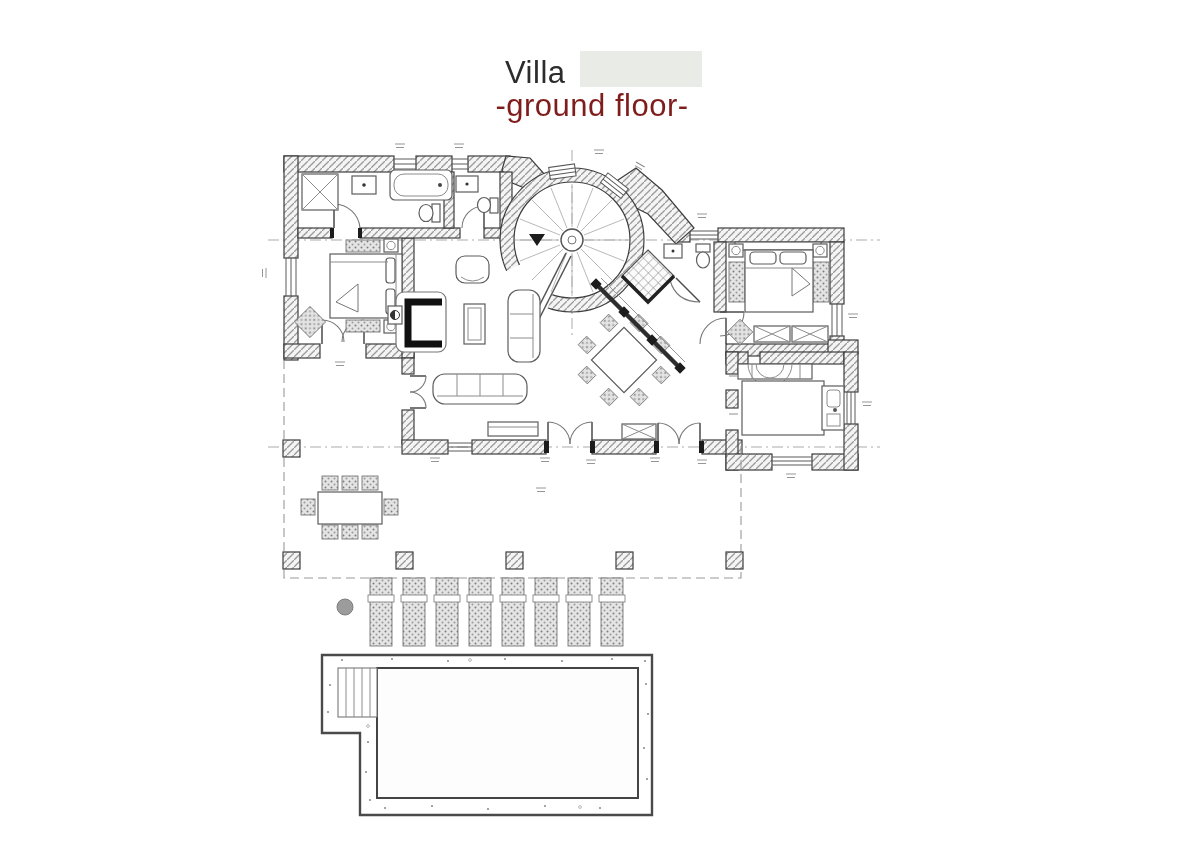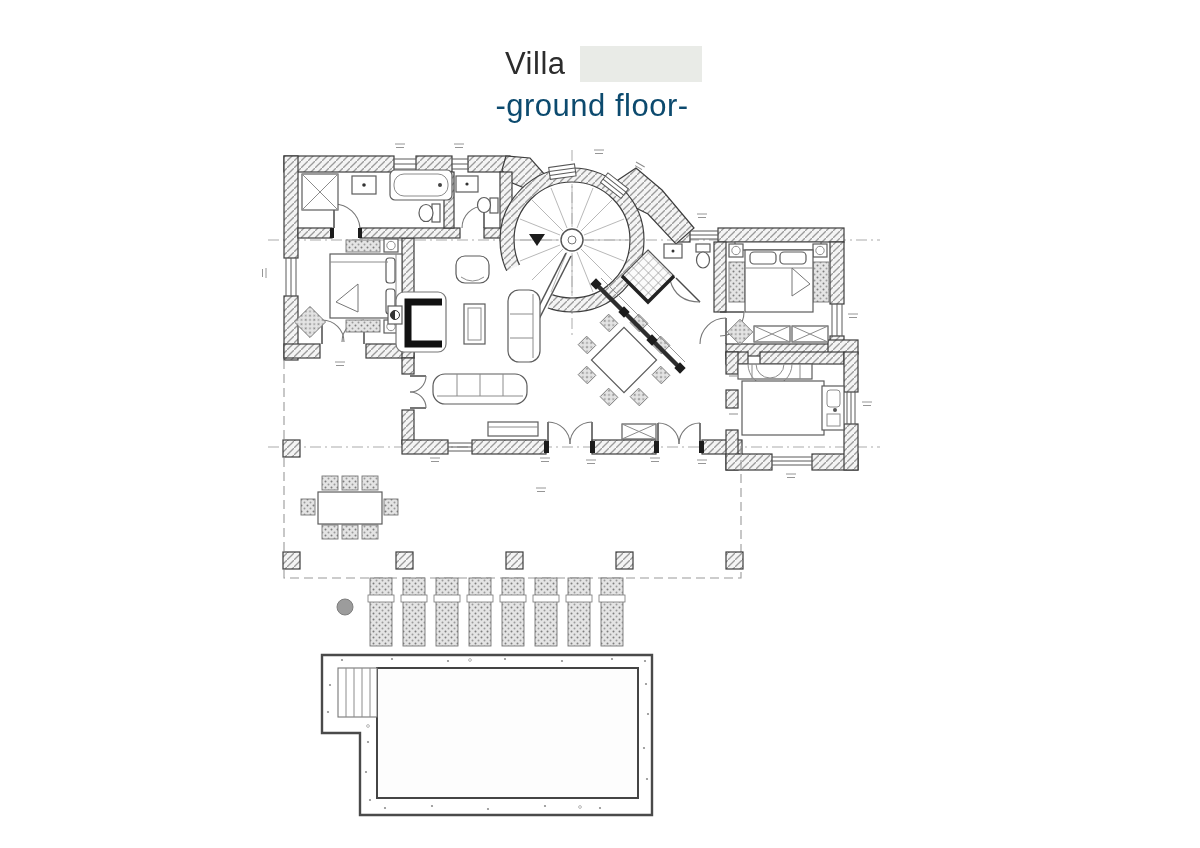--- a/index.html
+++ b/index.html
@@ -1,23 +1,23 @@
 <!DOCTYPE html>
 <html><head>
 <meta charset="utf-8">
 <style>
   html,body{margin:0;padding:0;background:#ffffff;}
   .canvas{position:relative;width:1200px;height:848px;background:#ffffff;overflow:hidden;
           font-family:"Liberation Sans", sans-serif;}
   .title-block{position:absolute;left:0;top:0;width:1200px;}
   .title-line1{position:absolute;left:505px;top:46px;display:flex;align-items:center;gap:14px;}
-  .title-text{font-size:31px;color:#2c2c2c;letter-spacing:.5px;}
+  .title-text{font-size:31px;color:#2c2c2c;letter-spacing:.5px;margin-top:9px;}
   .redacted{width:122px;height:36px;background:#e9ebe7;}
   .title-line2{position:absolute;left:492px;top:88px;width:200px;text-align:center;
-               font-size:31px;color:#0c4a6e;letter-spacing:.5px;}
+               font-size:31px;color:#7f1d1d;letter-spacing:.5px;}
   svg{position:absolute;left:0;top:0;}
   .w   {fill:url(#hatch);stroke:#3d3d3d;stroke-width:1.2;}
   .f   {fill:#ffffff;stroke:#5c5c5c;stroke-width:1.2;}
   .fl  {fill:none;stroke:#8c8c8c;stroke-width:1;}
   .d   {stroke:#777777;stroke-width:1.1;fill:none;}
   .leaf{stroke:#4a4a4a;stroke-width:1.5;}
   .st  {fill:url(#stip);stroke:#777;stroke-width:.9;}
   .win {stroke:#5a5a5a;stroke-width:1;}
   .dash{stroke:#9a9a9a;stroke-width:1.1;fill:none;stroke-dasharray:9 5;}
   .ddot{stroke:#ababab;stroke-width:1;fill:none;stroke-dasharray:11 4 2 4;}

